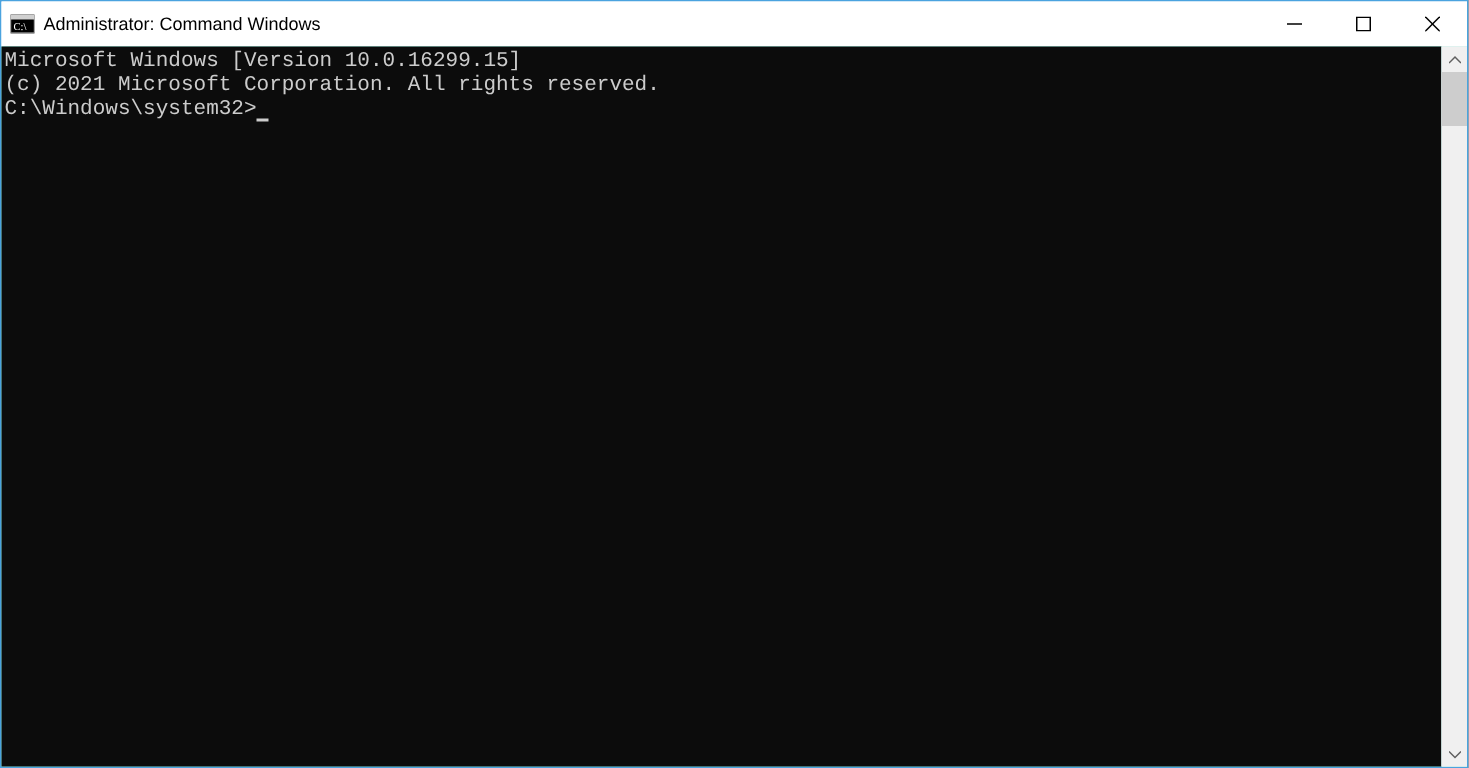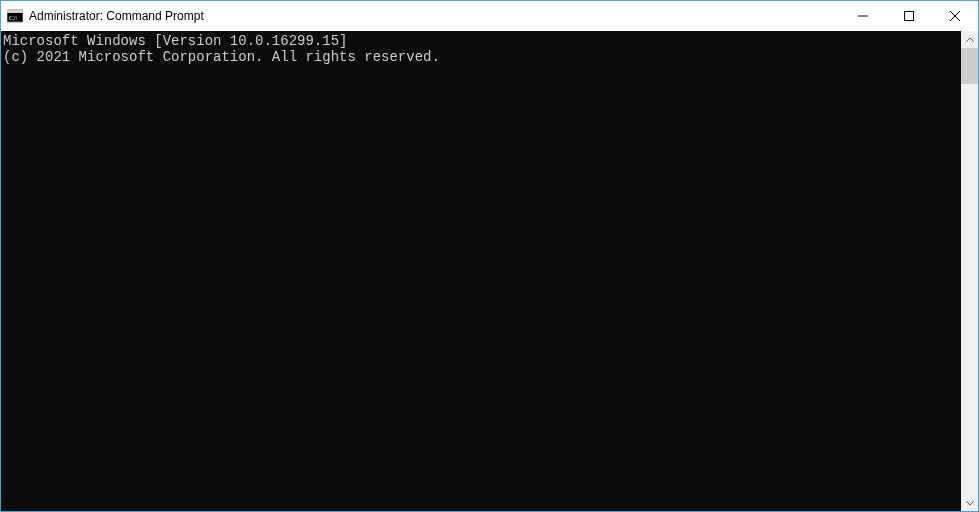--- a/index.html
+++ b/index.html
@@ -124,21 +124,21 @@
 
 <div class="window">
   <div class="titlebar">
     <span class="titlebar-icon">
       <svg width="16" height="16" viewBox="0 0 16 16">
         <rect x="0" y="2" width="16" height="12" fill="#000" stroke="#888" stroke-width="1"></rect>
         <rect x="0" y="2" width="16" height="3" fill="#d0d0d0"></rect>
         <text x="2" y="12" font-size="7" fill="#fff" font-family="Consolas">C:\</text>
       </svg>
     </span>
-    <span class="titlebar-title">Administrator: Command Prompt</span>
+    <span class="titlebar-title">Administrator: Command Windows</span>
     <div class="window-controls">
       <button class="win-btn">
         <svg width="10" height="10" viewBox="0 0 10 10">
           <line x1="0" y1="5" x2="10" y2="5" stroke="#000" stroke-width="1"></line>
         </svg>
       </button>
       <button class="win-btn">
         <svg width="10" height="10" viewBox="0 0 10 10">
           <rect x="0.5" y="0.5" width="9" height="9" fill="none" stroke="#000" stroke-width="1"></rect>
         </svg>
@@ -146,21 +146,21 @@
       <button class="win-btn close">
         <svg width="10" height="10" viewBox="0 0 10 10">
           <line x1="0" y1="0" x2="10" y2="10" stroke="#000" stroke-width="1"></line>
           <line x1="10" y1="0" x2="0" y2="10" stroke="#000" stroke-width="1"></line>
         </svg>
       </button>
     </div>
   </div>
 
   <div class="terminal-area">
-    <div class="terminal"><span class="line">Microsoft Windows [Version 10.0.16299.15]</span><span class="line">(c) 2021 Microsoft Corporation. All rights reserved.</span><span class="line"></span></div>
+    <div class="terminal"><span class="line">Microsoft Windows [Version 10.0.16299.15]</span><span class="line">(c) 2021 Microsoft Corporation. All rights reserved.</span><span class="line"></span><span class="line"><span>C:\Windows\system32&gt;</span><span class="cursor-underline"></span></span></div>
 
     <div class="scrollbar">
       <button class="scroll-btn">
         <svg width="8" height="8" viewBox="0 0 8 8">
           <path d="M0,6 L4,2 L8,6" fill="none" stroke="#606060" stroke-width="1"></path>
         </svg>
       </button>
       <div class="scroll-track">
         <div class="scroll-thumb"></div>
       </div>

